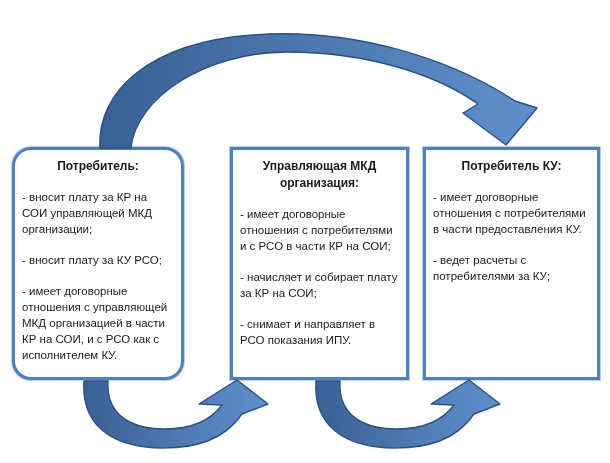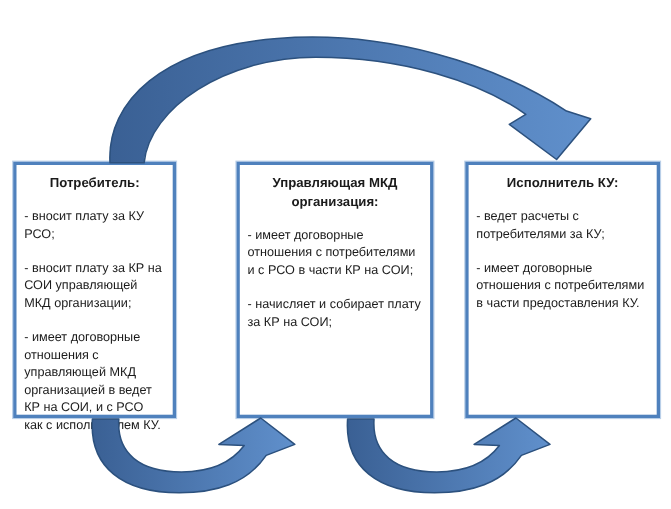--- a/index.html
+++ b/index.html
@@ -41,22 +41,22 @@
     line-height: 17px;
     font-weight: bold;
     text-align: center;
     margin: 4px 0 14px 0;
   }
   .node-box .bullet {
     font-size: 11.5px;
     line-height: 16px;
     margin: 0 0 15px 0;
   }
-  .box-1 { left: 12px;  width: 148px; }
-  .box-2 { left: 215px; width: 179px; }
+  .box-1 { left: 12px;  width: 172px; border-radius: 19px; }
+  .box-2 { left: 230px; width: 179px; }
   .box-3 { left: 423px; width: 177px; }
 </style>
 </head>
 <body>
 
 <div class="canvas">
 
   <svg class="arrows-layer" viewBox="0 0 610 463" xmlns="http://www.w3.org/2000/svg">
     <defs>
       <linearGradient id="arrowGrad" x1="0" y1="0" x2="1" y2="0">
@@ -94,30 +94,31 @@
              L 469,380
              L 431,404
              L 454,405
              C 442,421 423,429 397,429
              C 359,429 338,412 340,381
              Z"></path>
   </svg>
 
   <div class="node-box box-1">
     <div class="box-title">Потребитель:</div>
+    <p class="bullet">- вносит плату за КР на СОИ управляющей МКД организации;</p>
     <p class="bullet">- вносит плату за КУ РСО;</p>
-    <p class="bullet">- вносит плату за КР на СОИ управляющей МКД организации;</p>
-    <p class="bullet">- имеет договорные отношения с управляющей МКД организацией в ведет КР на СОИ, и с РСО как с исполнителем КУ.</p>
+    <p class="bullet">- имеет договорные отношения с управляющей МКД организацией в части КР на СОИ, и с РСО как с исполнителем КУ.</p>
   </div>
 
   <div class="node-box box-2">
     <div class="box-title">Управляющая МКД организация:</div>
     <p class="bullet">- имеет договорные отношения с потребителями и с РСО в части КР на СОИ;</p>
     <p class="bullet">- начисляет и собирает плату за КР на СОИ;</p>
+    <p class="bullet">- снимает и направляет в РСО показания ИПУ.</p>
   </div>
 
   <div class="node-box box-3">
-    <div class="box-title">Исполнитель КУ:</div>
+    <div class="box-title">Потребитель КУ:</div>
+    <p class="bullet">- имеет договорные отношения с потребителями в части предоставления КУ.</p>
     <p class="bullet">- ведет расчеты с потребителями за КУ;</p>
-    <p class="bullet">- имеет договорные отношения с потребителями в части предоставления КУ.</p>
   </div>
 
 </div>
 
 </body></html>

